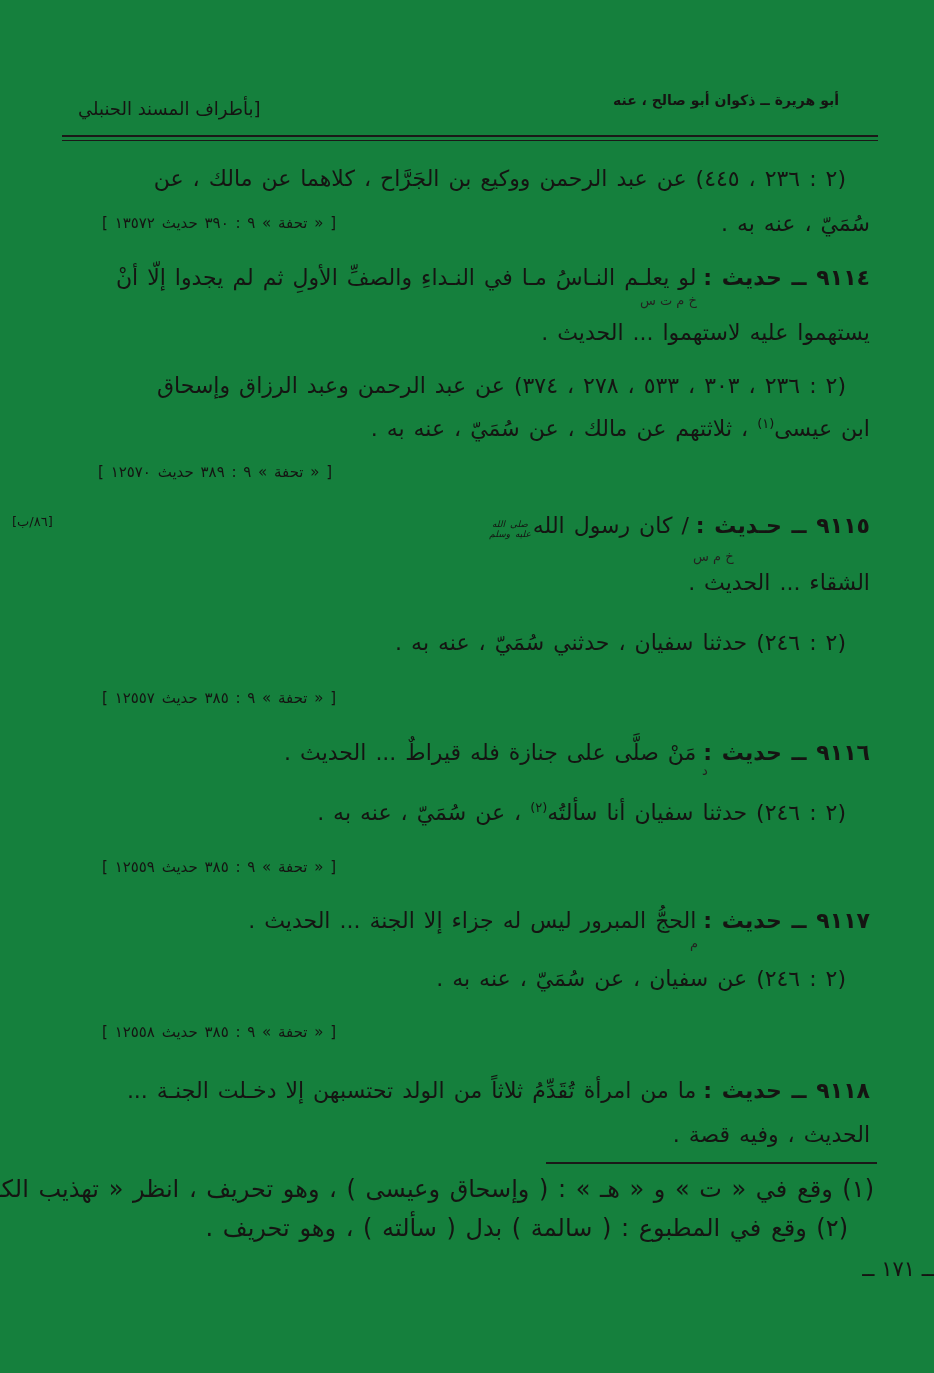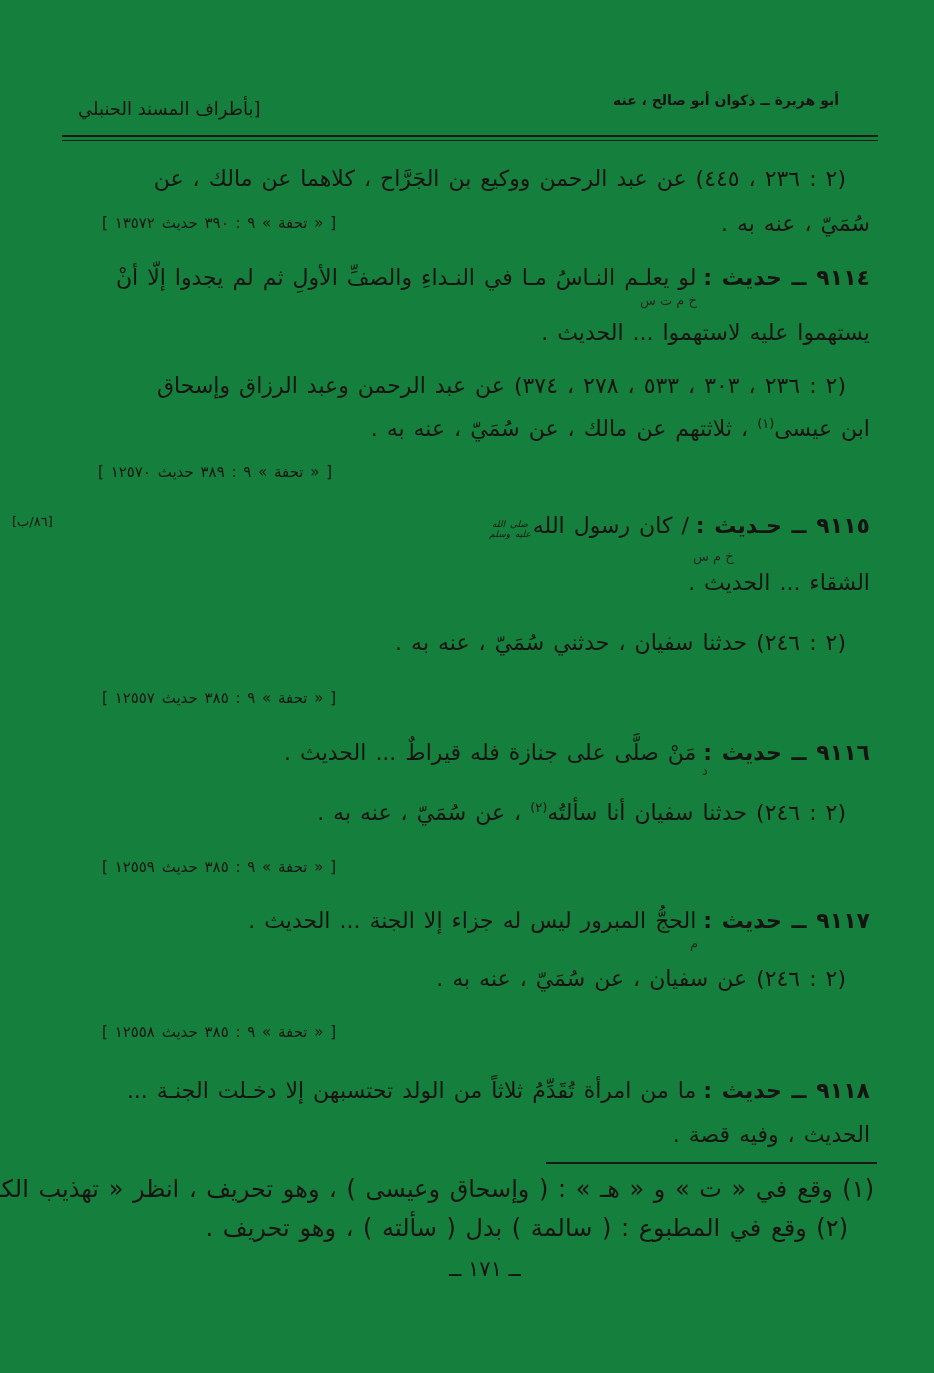--- a/index.html
+++ b/index.html
@@ -16,21 +16,21 @@
   .rumuz{position:absolute;direction:rtl;white-space:nowrap;font-size:13px;
      letter-spacing:2px;color:#242220;}
   .fn{font-size:24px;}
   .fnm{font-size:13px;position:relative;top:-8px;}
   .hdr-left{position:absolute;direction:rtl;white-space:nowrap;font-size:18px;}
   .hdr-right{position:absolute;direction:rtl;white-space:nowrap;font-size:14px;font-weight:bold;}
   .rule{position:absolute;background:#1a1918;}
   .saw{display:inline-block;direction:rtl;font-size:9px;line-height:1.1;
      text-align:center;vertical-align:-4px;margin:0 2px;font-style:italic;}
   .margin-note{position:absolute;direction:rtl;white-space:nowrap;font-size:13px;}
-  .pagenum{position:absolute;left:0;right:0;text-align:center;direction:rtl;
+  .pagenum{position:absolute;left:0;right:0;text-align:right;direction:rtl;
      font-size:21px;letter-spacing:1px;padding-left:36px;}
 </style>
 </head>
 <body>
 
 <div class="page">
 
   <div class="hdr-left" style="left:78px;top:98px">[بأطراف المسند الحنبلي</div>
   <div class="hdr-right" style="right:95px;top:92px">أبو هريرة ــ ذكوان أبو صالح ، عنه</div>
   <div class="rule" style="left:62px;right:56px;top:135px;height:2px"></div>

